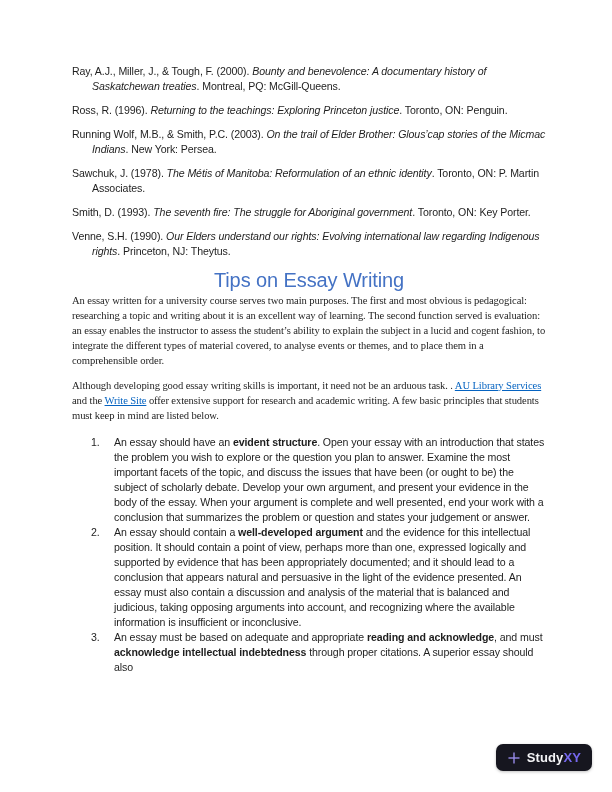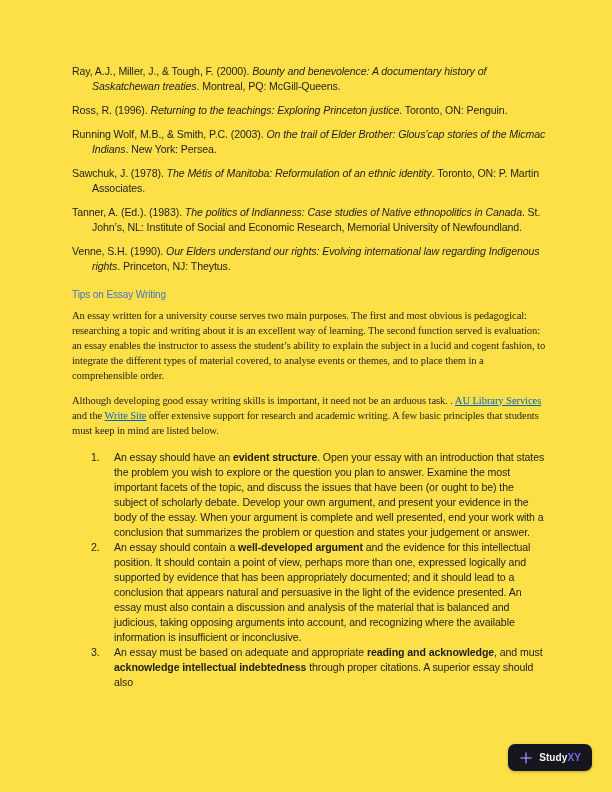--- a/index.html
+++ b/index.html
@@ -1,45 +1,46 @@
 <!DOCTYPE html>
 <html><head>
 <meta charset="utf-8">
 <style>
   html, body { margin: 0; padding: 0; background: #e8e8e8; }
   .page {
     position: relative;
     width: 612px;
     height: 792px;
     margin: 0 auto;
-    background: #fde047;
+    background: #ffffff;
     overflow: hidden;
     font-family: "Liberation Sans", sans-serif;
     color: #1e1e1e;
   }
   .content {
     position: absolute;
     left: 72px;
     top: 64px;
     width: 474px;
     font-size: 10.6px;
     line-height: 15px;
     letter-spacing: -0.1px;
   }
   .ref {
     margin: 0 0 9px 0;
     padding-left: 20px;
     text-indent: -20px;
   }
   .section-heading {
-    font-size: 10px;
+    font-size: 20px;
     line-height: 18px;
     font-weight: 400;
     color: #4472C4;
     margin: 12px 0 4px 0;
+    text-align: center;
   }
   .para { margin: 0 0 10px 0; font-family: Liberation Serif, serif; }
   .tips-list { margin-top: 12px; }
   .list-item { display: flex; }
   .list-item .num {
     width: 23px;
     flex-shrink: 0;
     margin-left: 19px;
   }
   .list-item .item-text { flex: 1; }
@@ -58,40 +59,40 @@
     height: 27px;
     background: #16161f;
     border-radius: 7px;
     display: flex;
     align-items: center;
     padding: 0 11px;
     gap: 6px;
     box-shadow: 0 1px 3px rgba(0,0,0,0.25);
   }
   .logo-badge .brand {
-    font-size: 10px;
+    font-size: 13px;
     font-weight: 700;
     letter-spacing: 0.1px;
     white-space: nowrap;
   }
   .brand .brand-primary { color: #f4f4f6; }
   .brand .brand-accent { color: #7668ee; }
 </style>
 </head>
 <body>
 
 <div class="page">
   <div class="content">
 
     <div>
       <p class="ref"><span class="seg-normal">Ray, A.J., Miller, J., &amp; Tough, F. (2000). </span><span class="seg-italic">Bounty and benevolence: A documentary history of Saskatchewan treaties</span><span class="seg-normal">. Montreal, PQ: McGill-Queens.</span></p>
       <p class="ref"><span class="seg-normal">Ross, R. (1996). </span><span class="seg-italic">Returning to the teachings: Exploring Princeton justice</span><span class="seg-normal">. Toronto, ON: Penguin.</span></p>
       <p class="ref"><span class="seg-normal">Running Wolf, M.B., &amp; Smith, P.C. (2003). </span><span class="seg-italic">On the trail of Elder Brother: Glous’cap stories of the Micmac Indians</span><span class="seg-normal">. New York: Persea.</span></p>
       <p class="ref"><span class="seg-normal">Sawchuk, J. (1978). </span><span class="seg-italic">The Métis of Manitoba: Reformulation of an ethnic identity</span><span class="seg-normal">. Toronto, ON: P. Martin Associates.</span></p>
-      <p class="ref"><span class="seg-normal">Tanner, A. (Ed.). (1983). </span><span class="seg-italic">The politics of Indianness: Case studies of Native ethnopolitics in Canada</span><span class="seg-normal">. St. John’s, NL: Institute of Social and Economic Research, Memorial University of Newfoundland.</span></p>
+      <p class="ref"><span class="seg-normal">Smith, D. (1993). </span><span class="seg-italic">The seventh fire: The struggle for Aboriginal government</span><span class="seg-normal">. Toronto, ON: Key Porter.</span></p>
       <p class="ref"><span class="seg-normal">Venne, S.H. (1990). </span><span class="seg-italic">Our Elders understand our rights: Evolving international law regarding Indigenous rights</span><span class="seg-normal">. Princeton, NJ: Theytus.</span></p>
     </div>
 
     <h2 class="section-heading">Tips on Essay Writing</h2>
 
     <p class="para">An essay written for a university course serves two main purposes. The first and most obvious is pedagogical: researching a topic and writing about it is an excellent way of learning. The second function served is evaluation: an essay enables the instructor to assess the student’s ability to explain the subject in a lucid and cogent fashion, to integrate the different types of material covered, to analyse events or themes, and to place them in a comprehensible order.</p>
 
     <p class="para"><span class="seg-normal">Although developing good essay writing skills is important, it need not be an arduous task. . </span><span class="seg-link">AU Library Services</span><span class="seg-normal"> and the </span><span class="seg-link">Write Site</span><span class="seg-normal"> offer extensive support for research and academic writing. A few basic principles that students must keep in mind are listed below.</span></p>
 
     <div class="tips-list">

